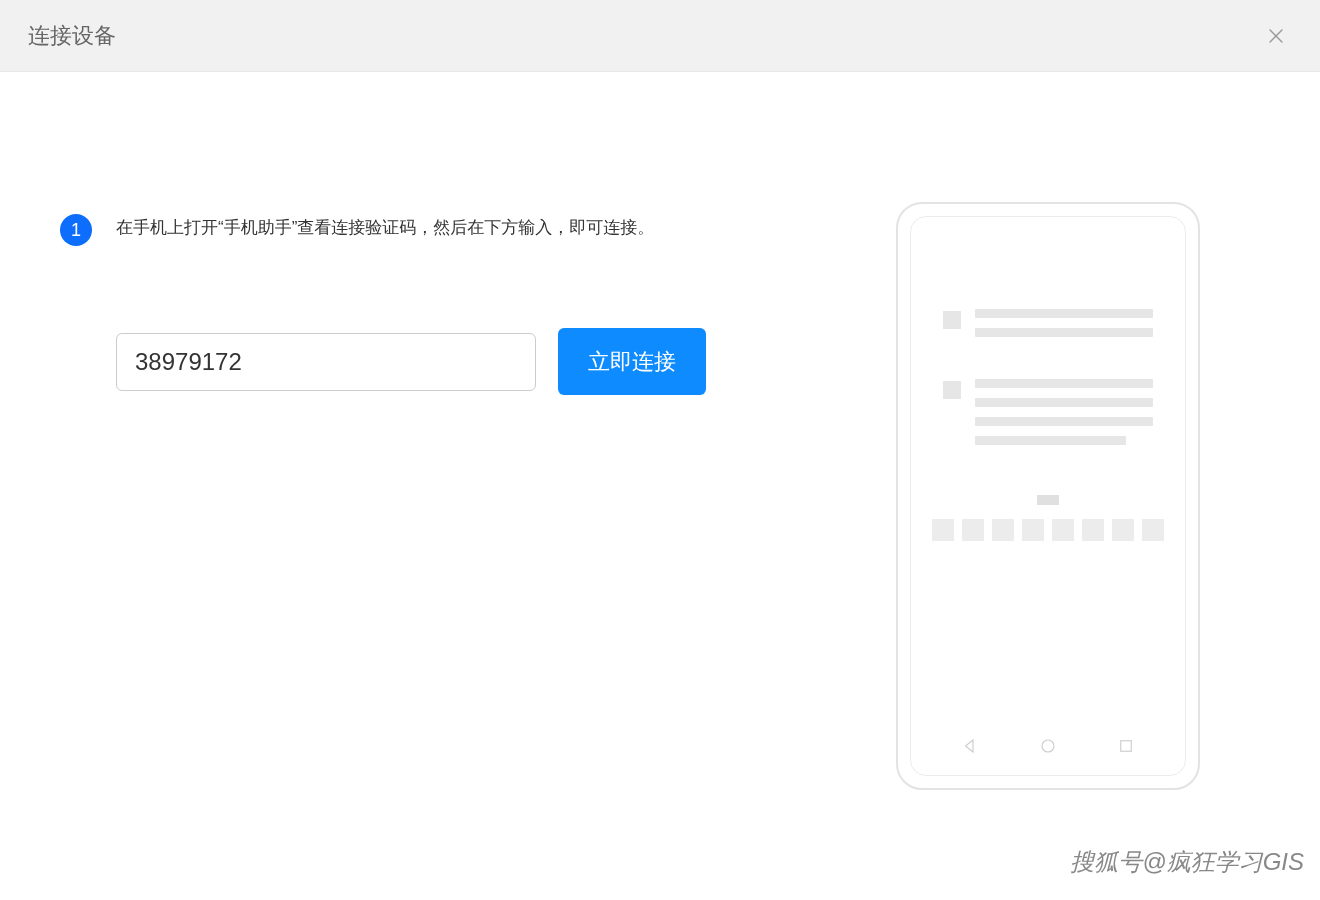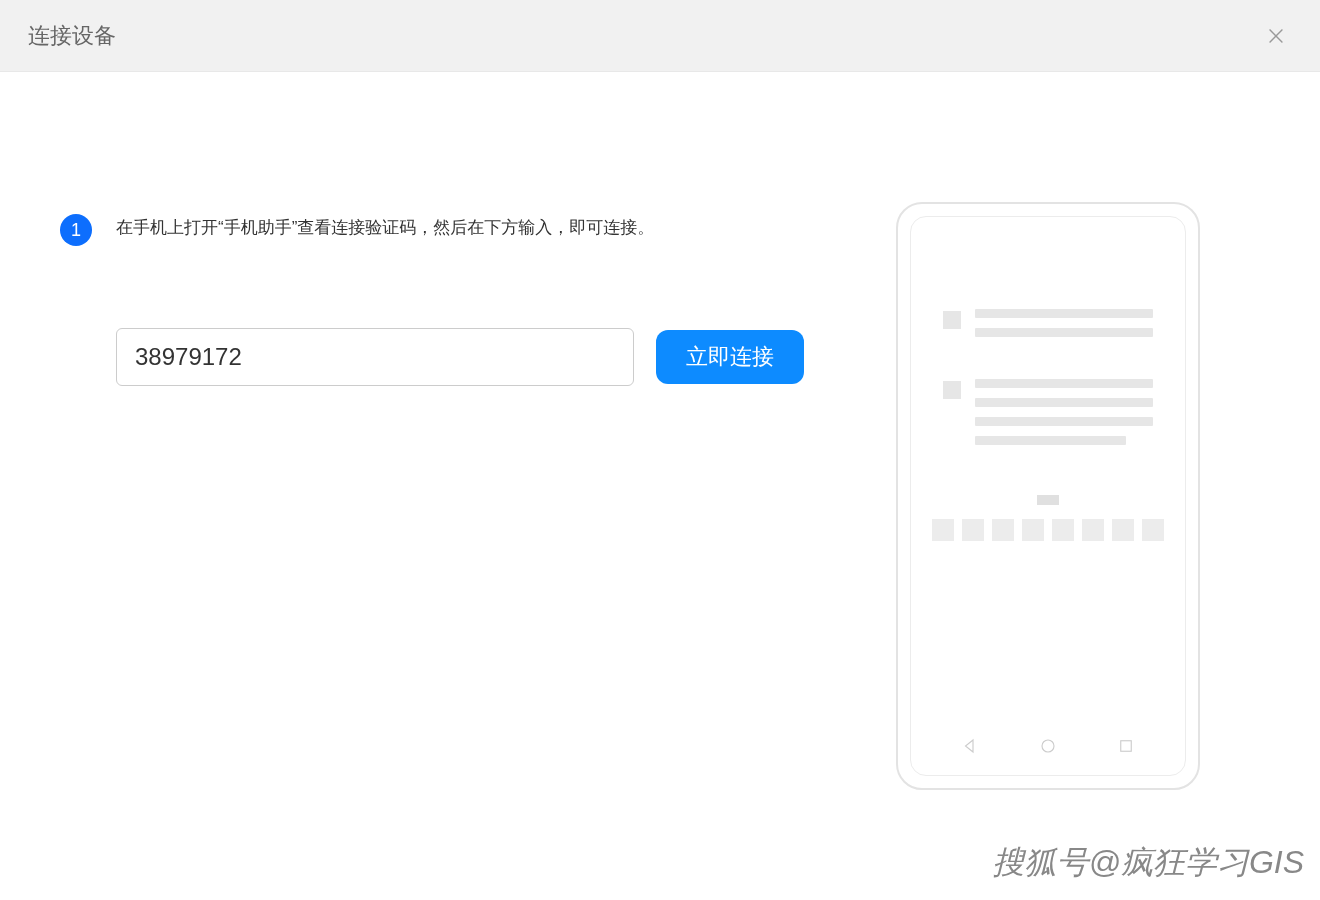--- a/index.html
+++ b/index.html
@@ -76,37 +76,37 @@
       max-width: 560px;
     }
     .input-row {
       display: flex;
       gap: 22px;
       margin-top: 82px;
       margin-left: 56px;
       align-items: center;
     }
     .code-input {
-      width: 518px;
+      width: 420px;
       height: 58px;
       border: 1px solid #ccc;
       border-radius: 6px;
       font-size: 24px;
       color: #333;
       padding: 0 18px;
       outline: none;
       font-family: inherit;
     }
     .connect-btn {
-      height: 54px;
+      height: 67px;
       padding: 0 30px;
       background: #0d8bff;
       color: #fff;
       border: none;
-      border-radius: 12px;
+      border-radius: 6px;
       font-size: 22px;
       cursor: pointer;
       font-family: inherit;
     }
     .phone-mock {
       width: 304px;
       height: 588px;
       border: 2px solid #e3e3e3;
       border-radius: 26px;
       background: #fff;
@@ -186,23 +186,23 @@
     }
     .nav-btn svg {
       width: 18px;
       height: 18px;
       stroke: #ccc;
       fill: none;
       stroke-width: 1.5;
     }
     .watermark {
       position: absolute;
-      bottom: 15px;
+      bottom: 22px;
       right: 16px;
-      font-size: 32px;
+      font-size: 24px;
       color: #888;
       font-style: italic;
     }
   </style>
 </head>
 <body>
 
 <div class="titlebar">
   <div class="titlebar-title">连接设备</div>
   <div class="close-btn">

